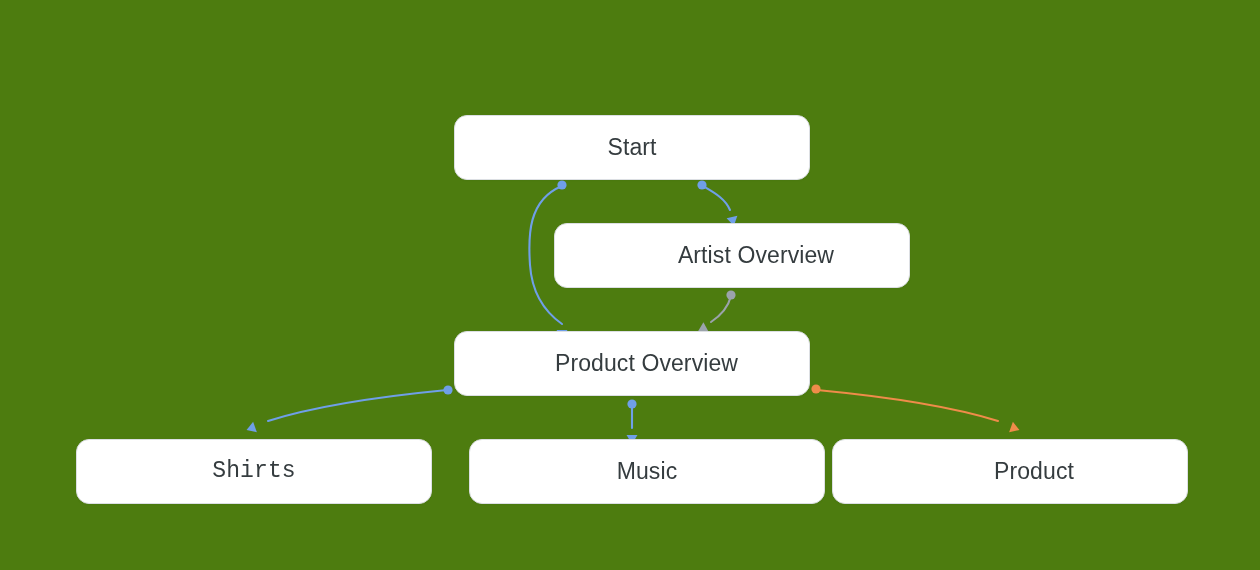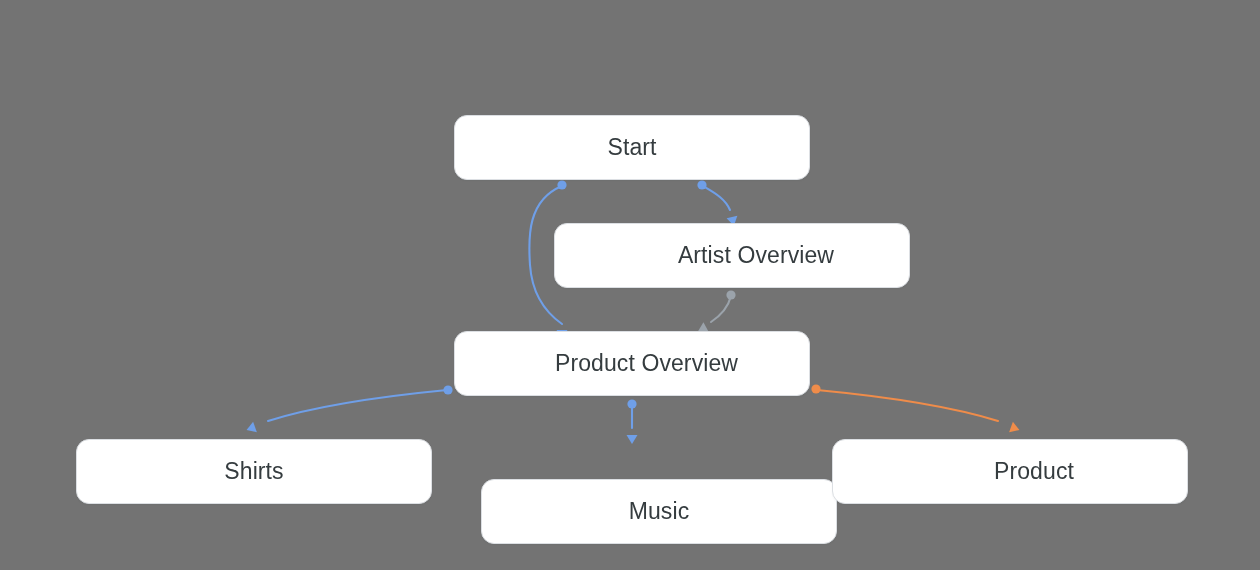--- a/index.html
+++ b/index.html
@@ -10,21 +10,21 @@
     width: 1260px;
     height: 570px;
     background: #f7f8fa;
     font-family: "Liberation Sans", sans-serif;
     overflow: hidden;
   }
   #canvas {
     position: relative;
     width: 1260px;
     height: 570px;
-    background: #737373;
+    background: #4d7c0f;
   }
   #edge-layer {
     position: absolute;
     left: 0;
     top: 0;
     width: 1260px;
     height: 570px;
     pointer-events: none;
   }
   .node {
@@ -88,21 +88,21 @@
 <div class="node" style="left: 454px; top: 115px; width: 356px; height: 65px; background: rgb(255, 255, 255); border-color: rgb(220, 223, 227);">
       <span class="node-label" style="color: rgb(53, 60, 63);">Start</span>
     </div>
     <div class="node" style="left: 554px; top: 223px; width: 356px; height: 65px; background: rgb(255, 255, 255); border-color: rgb(220, 223, 227); padding-left: 48px;">
       <span class="node-label" style="color: rgb(53, 60, 63);">Artist Overview</span>
     </div>
     <div class="node" style="left: 454px; top: 331px; width: 356px; height: 65px; background: rgb(255, 255, 255); border-color: rgb(220, 223, 227); padding-left: 29px;">
       <span class="node-label" style="color: rgb(53, 60, 63);">Product Overview</span>
     </div>
     <div class="node" style="left: 76px; top: 439px; width: 356px; height: 65px; background: rgb(255, 255, 255); border-color: rgb(220, 223, 227);">
-      <span class="node-label" style="color: rgb(53, 60, 63);">Shirts</span>
+      <span class="node-label" style="color: rgb(53, 60, 63); font-family: Liberation Mono, monospace;">Shirts</span>
     </div>
-    <div class="node" style="left: 481px; top: 439px; width: 356px; height: 65px; background: rgb(255, 255, 255); border-color: rgb(220, 223, 227); margin-top: 40px;">
+    <div class="node" style="left: 469px; top: 439px; width: 356px; height: 65px; background: rgb(255, 255, 255); border-color: rgb(220, 223, 227);">
       <span class="node-label" style="color: rgb(53, 60, 63);">Music</span>
     </div>
     <div class="node" style="left: 832px; top: 439px; width: 356px; height: 65px; background: rgb(255, 255, 255); border-color: rgb(220, 223, 227); padding-left: 48px;">
       <span class="node-label" style="color: rgb(53, 60, 63);">Product</span>
     </div>
   </div>
 
 </body></html>

